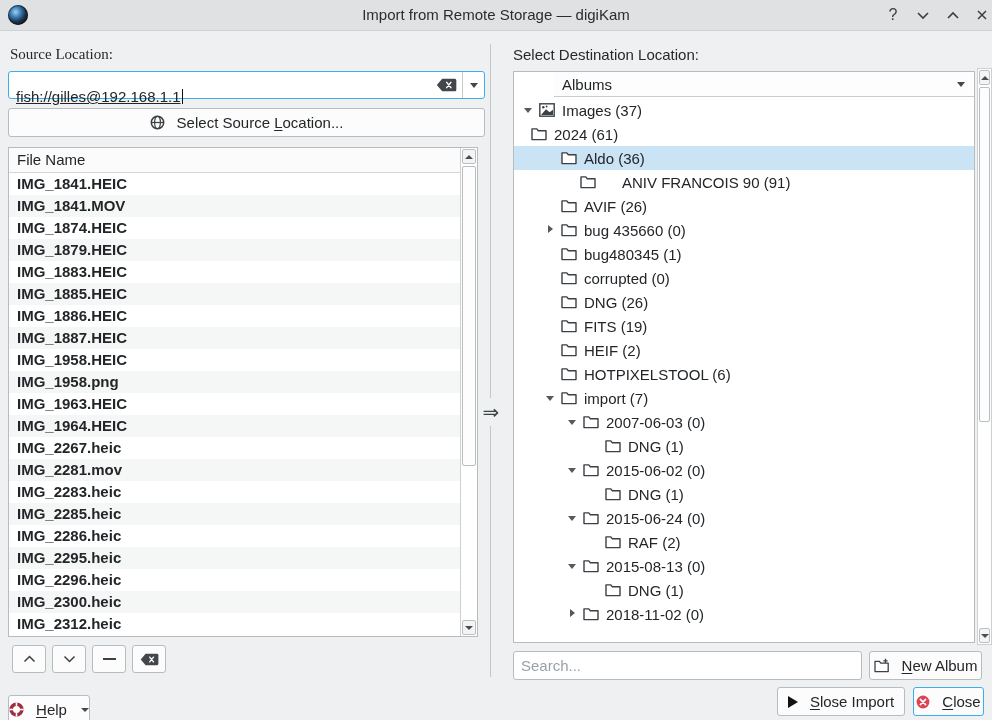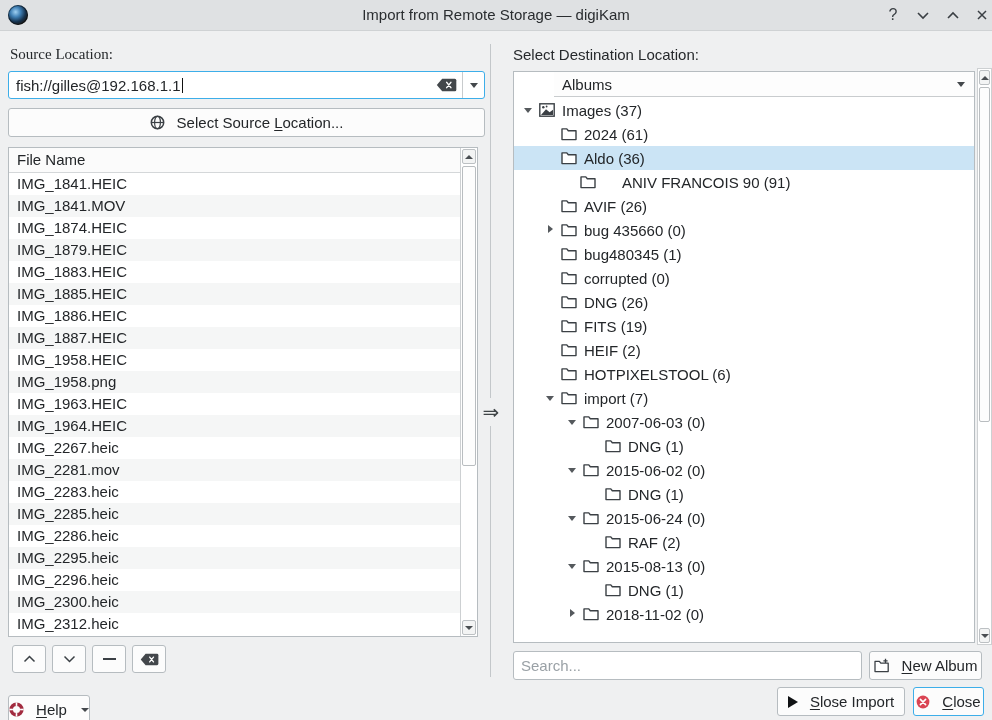--- a/index.html
+++ b/index.html
@@ -22,32 +22,32 @@
   .win-max{left:942px;}
   .win-close{left:971px;}
   
   .label{position:absolute;color:#26292c;}
   .btn{position:absolute;box-sizing:border-box;background:#fcfcfc;border:1px solid #b6bcc0;border-radius:3px;
     display:flex;align-items:center;justify-content:center;gap:12px;color:#232629;font-size:15px;}
   .mn{text-decoration:underline;text-underline-offset:2px;}
   
   .url-combo{position:absolute;left:8px;top:71px;width:477px;height:28px;box-sizing:border-box;
     background:#fff;border:1px solid #3daee9;border-radius:3px;}
-  .url-text{position:absolute;left:7px;top:1px;height:22px;line-height:26px;white-space:nowrap;}
+  .url-text{position:absolute;left:7px;top:12px;height:22px;line-height:26px;white-space:nowrap;text-decoration:underline;}
   .caret{display:inline-block;width:1px;height:15px;background:#111;vertical-align:-2px;margin-left:1px;}
   .url-clear{position:absolute;right:27px;top:6px;width:21px;height:14px;}
   .url-drop{position:absolute;right:0;top:0;width:21px;height:26px;border-left:1px solid #c8cbcd;
     display:flex;align-items:center;justify-content:center;}
   .arr-down{width:0;height:0;border-left:4.5px solid transparent;border-right:4.5px solid transparent;border-top:5px solid #44484c;}
   
   .file-list{position:absolute;left:8px;top:147px;width:470px;height:490px;box-sizing:border-box;
     background:#fff;border:1px solid #b6bcc0;overflow:hidden;}
   .fl-header{position:absolute;left:0;top:0;right:17px;height:24px;background:#fbfbfb;border-bottom:1px solid #d4d7d9;
     line-height:24px;padding-left:8px;color:#232629;}
-  .fl-rows{position:absolute;left:0;top:25px;right:17px;bottom:0;overflow:hidden;}
+  .fl-rows{position:absolute;left:0;top:25px;right:17px;bottom:0;overflow:hidden;font-weight:bold;}
   .file-row{height:22px;line-height:22px;padding-left:8px;white-space:nowrap;background:#fff;}
   .file-row:nth-child(even){background:#f5f6f6;}
   
   .vscroll{position:absolute;background:#fff;border-left:1px solid #cdd0d2;box-sizing:border-box;}
   .sb-btn{position:absolute;left:1px;right:1px;height:15px;background:#f3f4f4;border:1px solid #bcc0c3;border-radius:2px;
     display:flex;align-items:center;justify-content:center;box-sizing:border-box;}
   .sb-up{top:1px;}
   .sb-down{bottom:1px;}
   .sb-thumb{position:absolute;left:1px;right:1px;background:#fdfdfd;border:1px solid #b9bdc0;border-radius:2px;box-sizing:border-box;}
   .tri-up{width:0;height:0;border-left:4px solid transparent;border-right:4px solid transparent;border-bottom:4px solid #4a4e52;}
@@ -206,21 +206,21 @@
         <span class="tree-icon">
   <svg width="16" height="14" viewBox="0 0 16 14">
             <rect x="0.8" y="0.8" width="14.4" height="12.4" fill="#ffffff" stroke="#3b4045" stroke-width="1.4"></rect>
             <circle cx="4.3" cy="4.2" r="1.2" fill="#3b4045"></circle>
             <circle cx="7.6" cy="3.5" r="0.9" fill="#3b4045"></circle>
             <path d="M2 12 L7 6.2 L10.6 9.2 L14 6.8 V12 Z" fill="#3b4045"></path>
           </svg>
 </span>
         <span class="tree-label">Images (37)</span>
       </div>
-      <div class="tree-row" style="padding-left: 30px;">
+      <div class="tree-row" style="">
         <span class="expander none"></span>
         <span class="tree-icon">
   <svg width="16" height="14" viewBox="0 0 16 14">
             <path d="M1 12.6 V1.9 h4.8 l1.5 1.9 h7.7 v8.8 z" fill="#ffffff" stroke="#3b4045" stroke-width="1.4" stroke-linejoin="round"></path>
           </svg>
 </span>
         <span class="tree-label">2024 (61)</span>
       </div>
       <div class="tree-row selected" style="padding-left: 30px;">
         <span class="expander none"></span>

